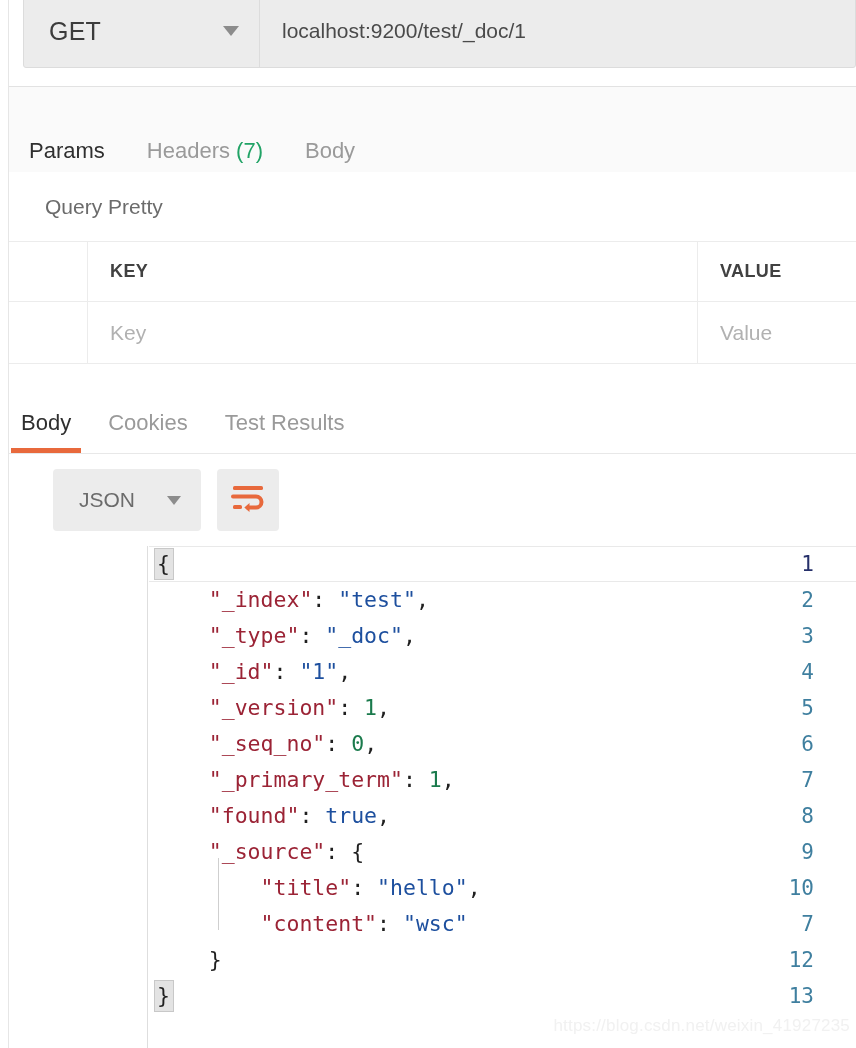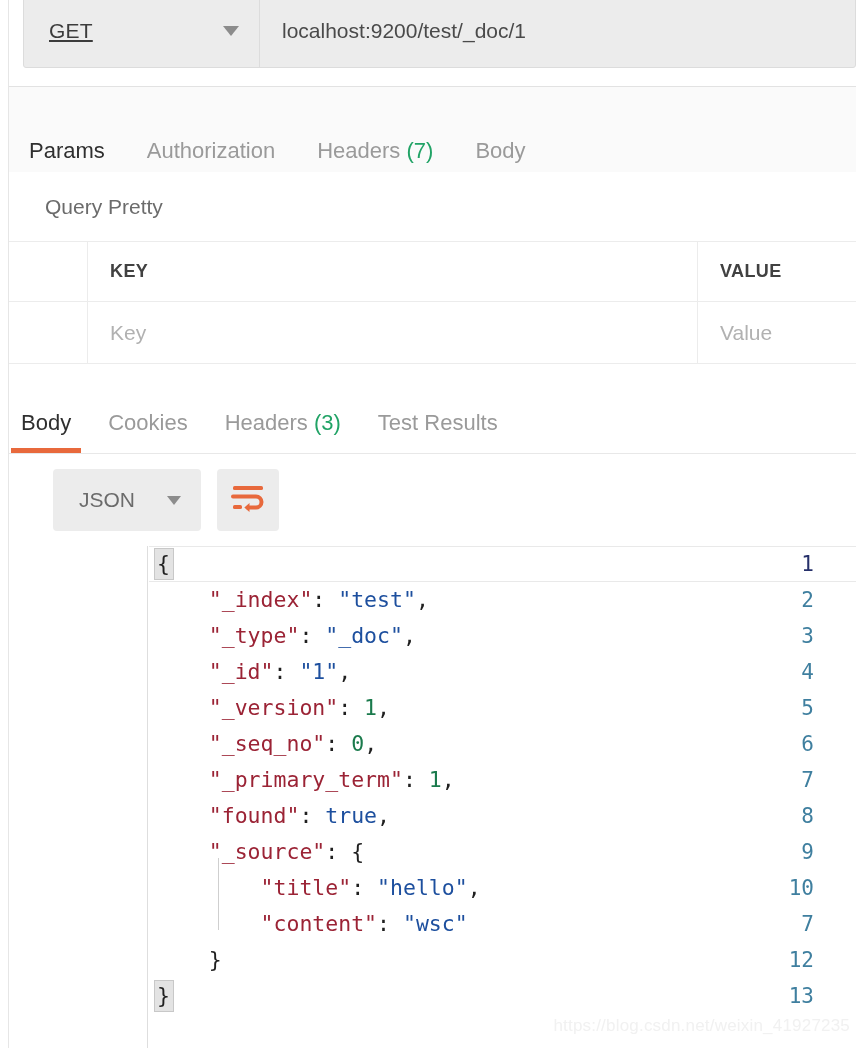--- a/index.html
+++ b/index.html
@@ -48,24 +48,23 @@
     width: 236px;
     display: flex;
     align-items: center;
     justify-content: space-between;
     padding: 0 20px 0 25px;
     box-sizing: border-box;
     border-right: 1px solid #dcdcdc;
     cursor: pointer;
   }
   .method-label {
-    font-size: 21px;
+    font-size: 25px;
     color: #3c3c3c;
     letter-spacing: .2px;
-    text-decoration: underline;
   }
   .caret-down {
     width: 0; height: 0;
     border-left: 8px solid transparent;
     border-right: 8px solid transparent;
     border-top: 10px solid #8c8c8c;
   }
   .url-input {
     flex: 1;
     display: flex;
@@ -379,23 +378,20 @@
     <span>localhost:9200/test/_doc/1</span>
   </div>
 </div>
 
 <div class="req-tabs-wrap">
   <div class="req-tabs">
     <div class="req-tab active">
       <span>Params</span>
     </div>
     <div class="req-tab">
-      <span>Authorization</span>
-    </div>
-    <div class="req-tab">
       <span>Headers</span>
       <span class="tab-count">(7)</span>
     </div>
     <div class="req-tab">
       <span>Body</span>
     </div>
   </div>
 </div>
 
 <div class="qp-title-row">
@@ -423,24 +419,20 @@
   </div>
 </div>
 
 <div class="resp-tabs-wrap">
   <div class="resp-tabs">
     <div class="resp-tab active">
       <span>Body</span>
     </div>
     <div class="resp-tab">
       <span>Cookies</span>
-    </div>
-    <div class="resp-tab">
-      <span>Headers</span>
-      <span class="tab-count">(3)</span>
     </div>
     <div class="resp-tab">
       <span>Test Results</span>
     </div>
   </div>
 </div>
 
 <div class="view-toolbar">
 
   <div class="json-select">

